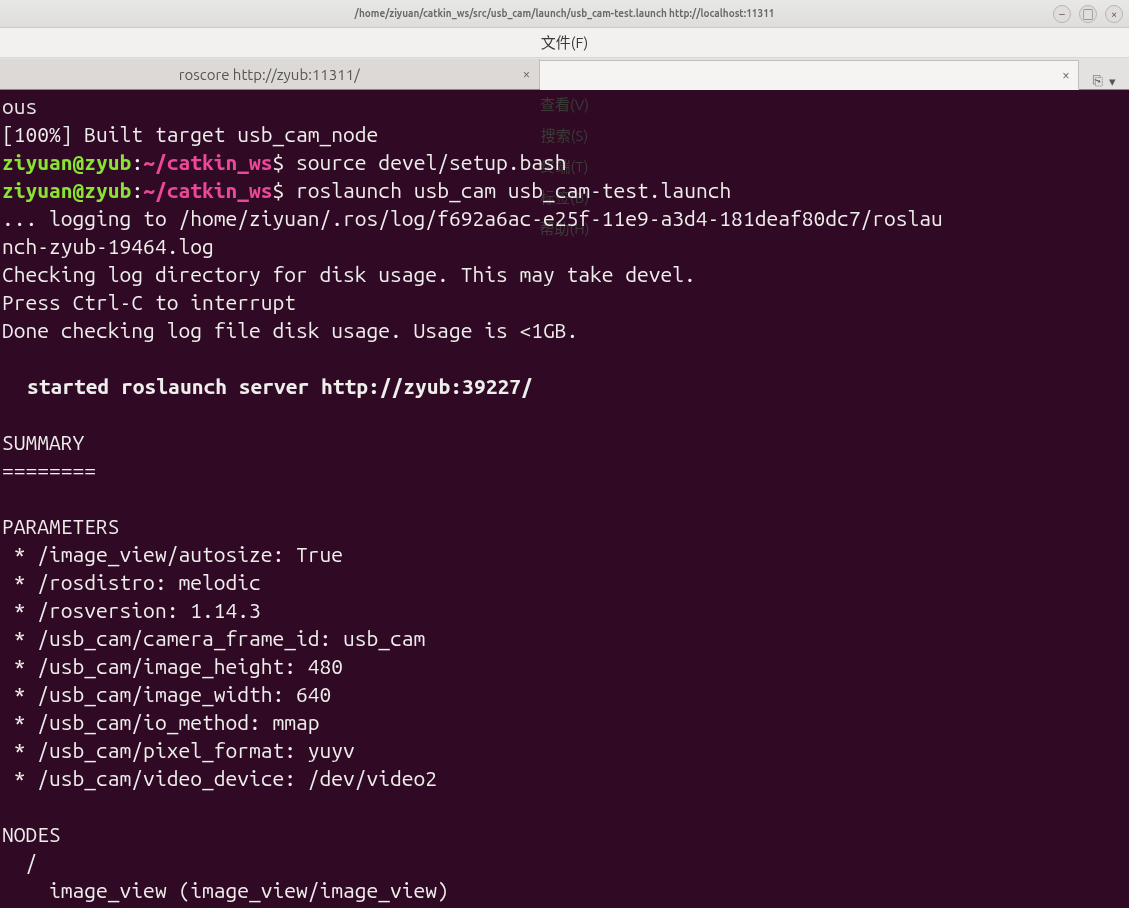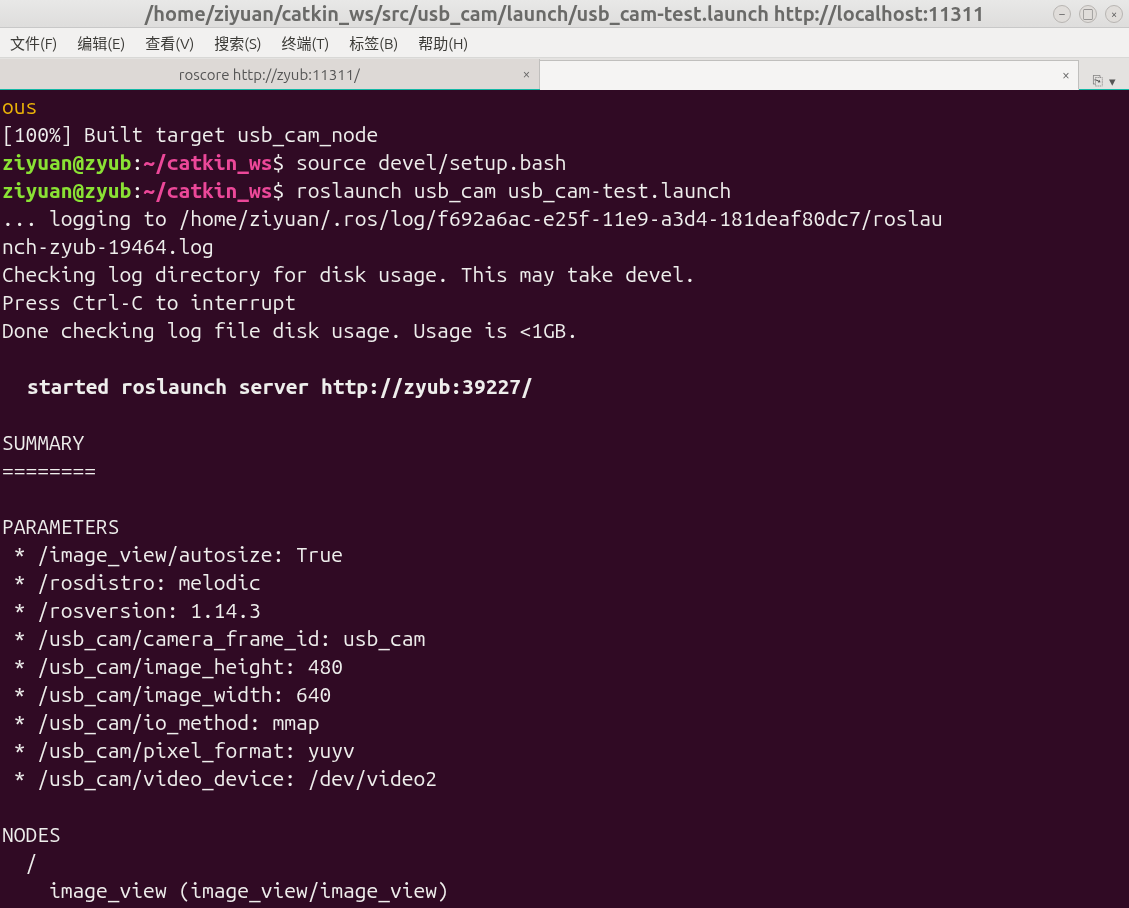--- a/index.html
+++ b/index.html
@@ -14,21 +14,21 @@
   height: 28px;
   background: linear-gradient(to bottom, #e8e8e7, #dedddc);
   display: flex;
   align-items: center;
   justify-content: center;
   position: relative;
   border-bottom: 1px solid #c8c8c8;
 }
 .titlebar-text {
   color: #6a6a68;
-  font-size: 20px;
+  font-size: 10px;
   font-weight: bold;
 }
 .window-controls {
   position: absolute;
   right: 6px;
   display: flex;
   gap: 8px;
 }
 .win-btn {
   width: 18px;
@@ -44,20 +44,21 @@
   cursor: pointer;
 }
 .menubar {
   height: 30px;
   background: #f2f1f0;
   display: flex;
   align-items: center;
   padding: 0 2px;
   gap: 4px;
   border-bottom: 1px solid #d8d8d6;
+  flex-direction: column;
 }
 .menu-item {
   padding: 3px 8px;
   font-size: 15px;
   color: #3c3b37;
   cursor: pointer;
 }
 .tabbar {
   height: 32px;
   background: #e4e2e0;
@@ -118,21 +119,21 @@
   line-height: 28px;
   padding: 2px 2px;
   height: calc(908px - 28px - 30px - 32px);
   white-space: pre;
   overflow: hidden;
 }
 .green { color: #8ae234; font-weight: bold; }
 .blue { color: #ec4899; font-weight: bold; }
 .white { color: #eeeeec; }
 .bold { font-weight: bold; margin-left: 25px; }
-.purplish { color: #eab308; }
+.purplish { color: #e5e5e5; }
 </style>
 </head>
 <body>
 
 <div class="titlebar">
   <span class="titlebar-text">/home/ziyuan/catkin_ws/src/usb_cam/launch/usb_cam-test.launch http://localhost:11311</span>
   <div class="window-controls">
     <div class="win-btn">–</div>
     <div class="win-btn">□</div>
     <div class="win-btn">×</div>

